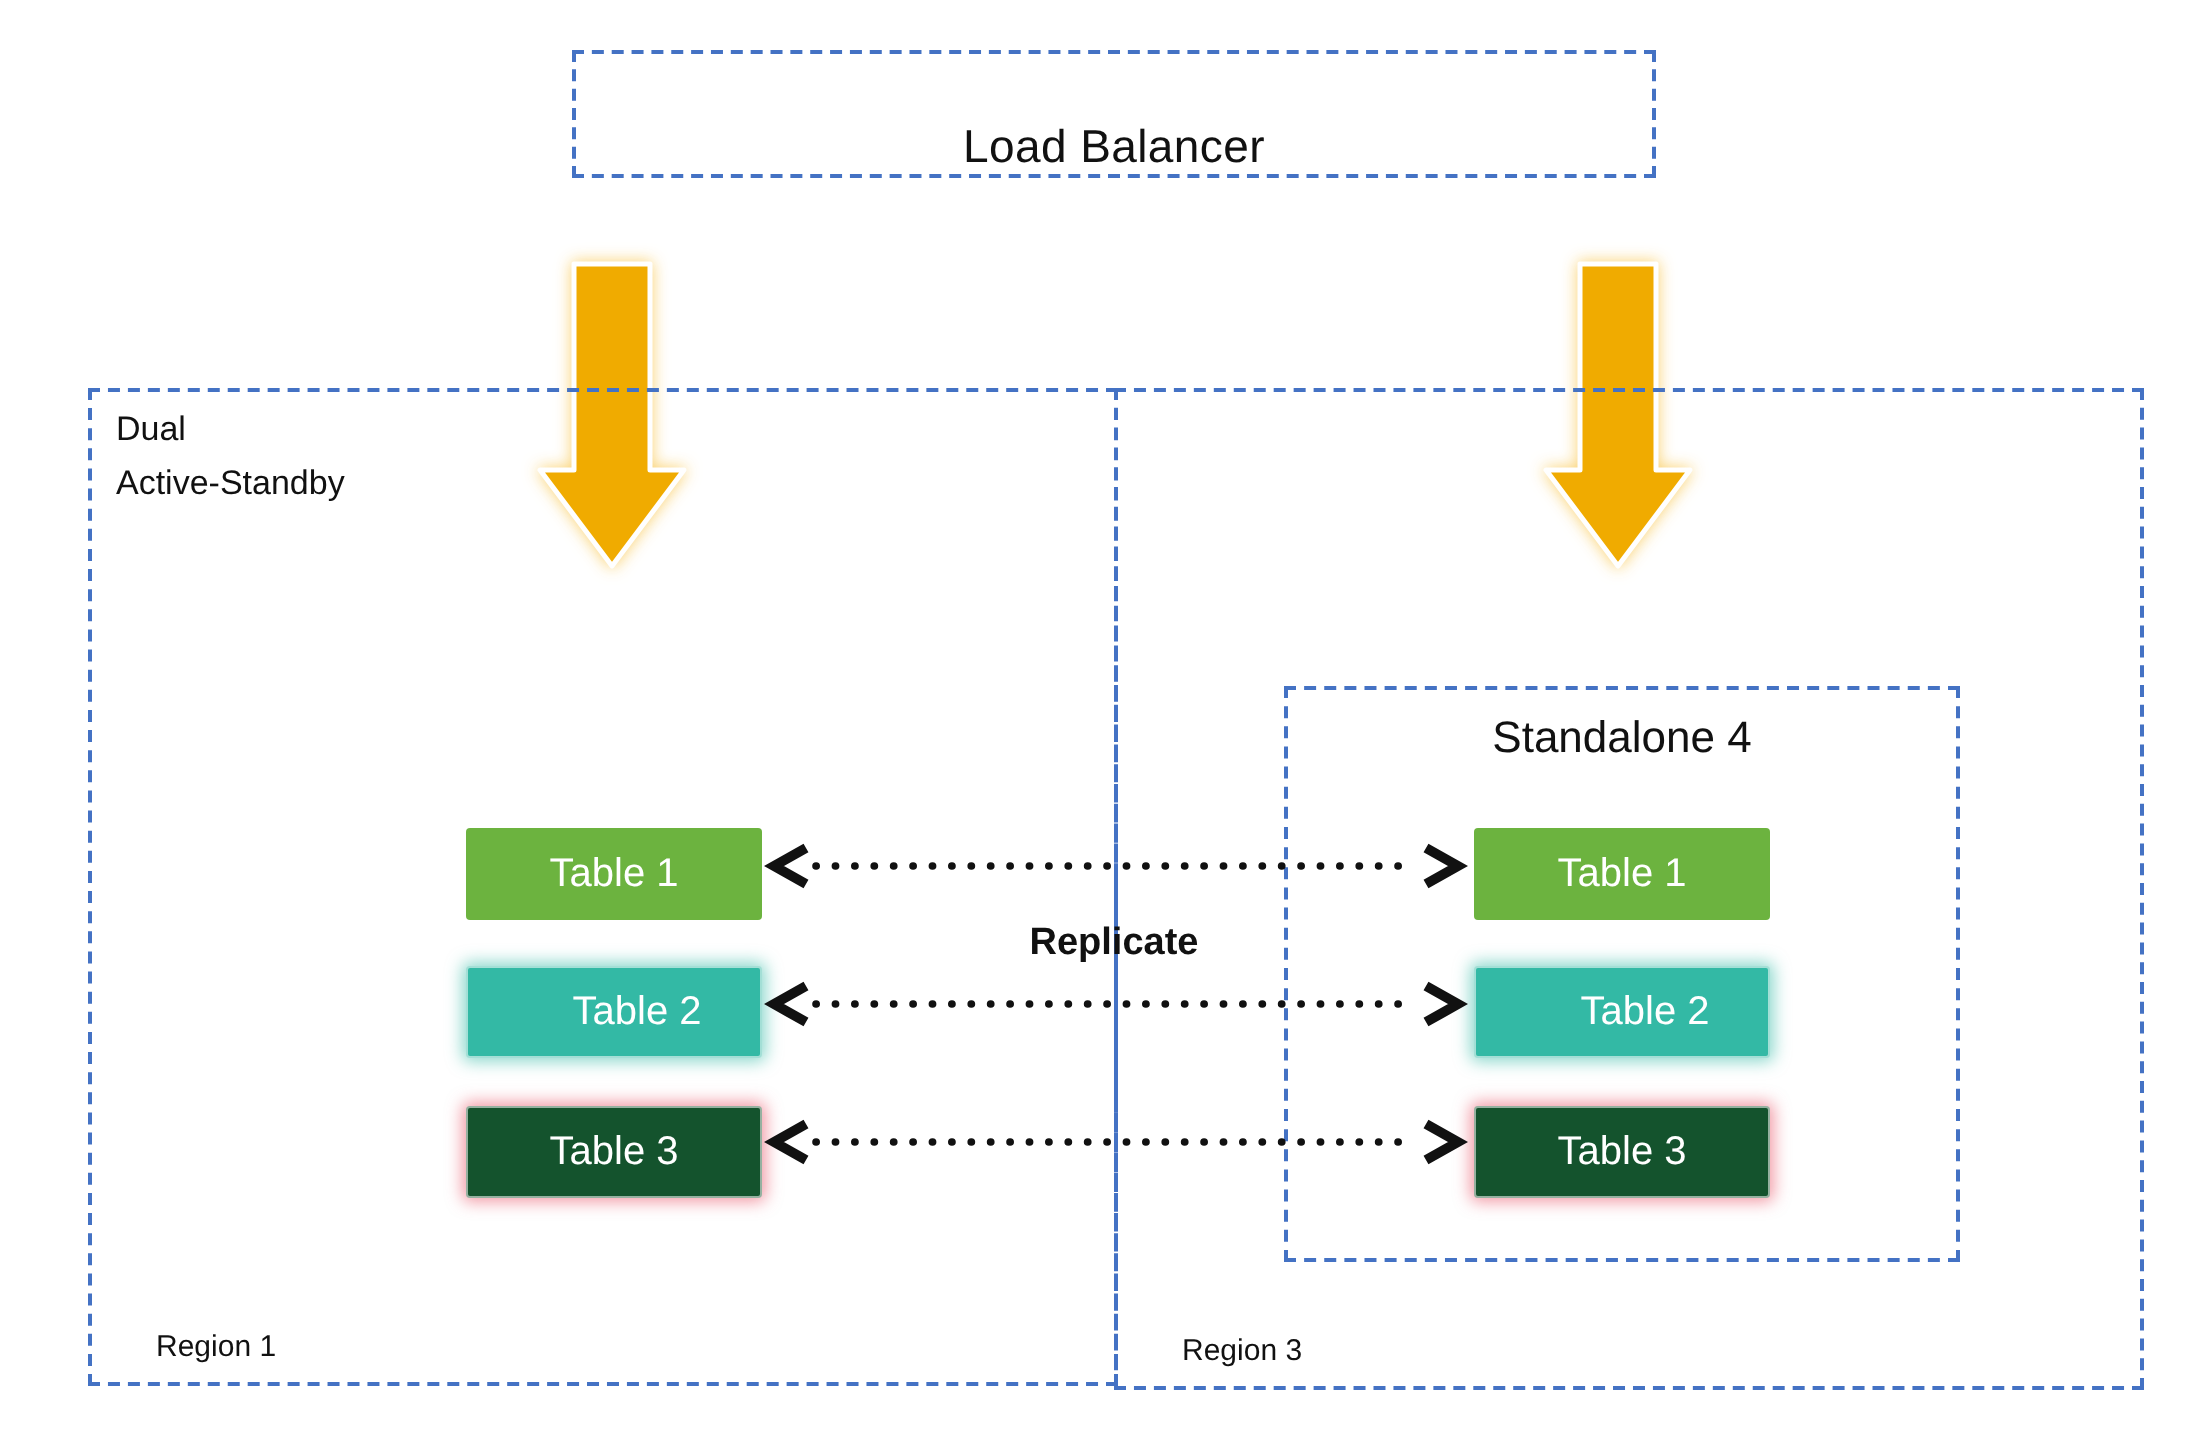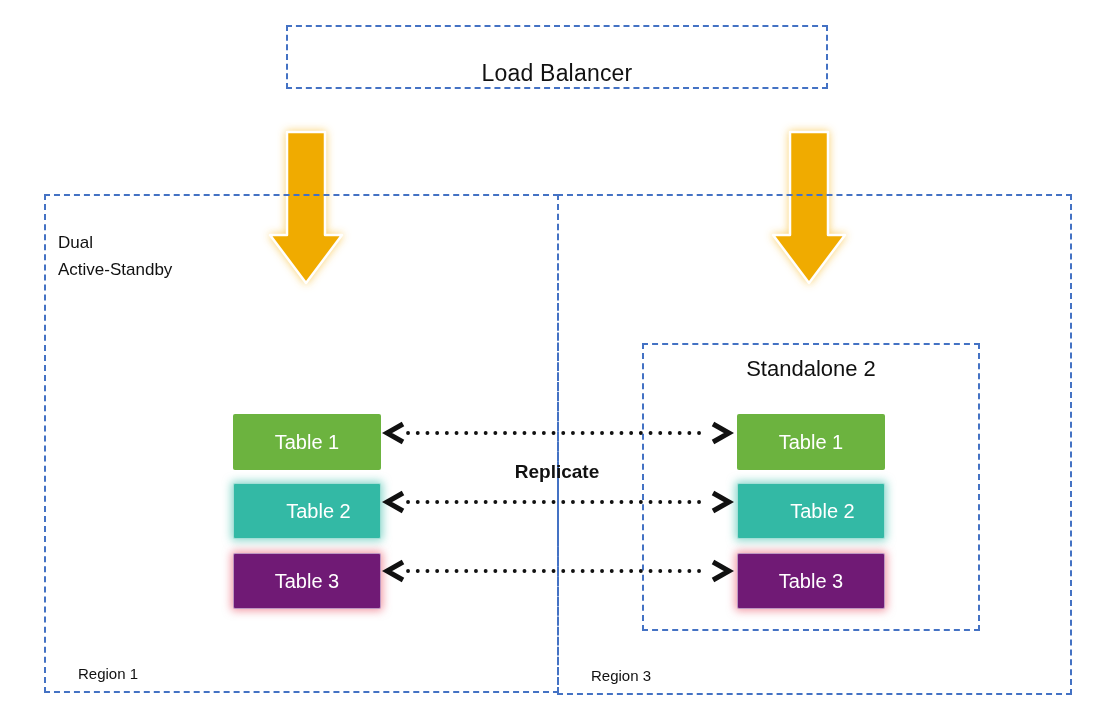--- a/index.html
+++ b/index.html
@@ -9,36 +9,36 @@
   }
   
   .lb-box{
     position:absolute;left:286px;top:25px;width:538px;height:60px;
     border:2px dashed #4472c4;display:flex;align-items:flex-end;justify-content:center;
     font-size:23px;letter-spacing:.2px;
   }
   .region{position:absolute;border:2px dashed #4472c4;}
   .region-1{left:44px;top:194px;width:511px;height:495px;}
   .region-2{left:557px;top:194px;width:511px;height:497px;}
-  .cluster-label{position:absolute;left:12px;top:5px;font-size:17px;line-height:27px;margin-top:28px;}
+  .cluster-label{position:absolute;left:12px;top:5px;font-size:17px;line-height:27px;}
   .region-label{position:absolute;left:32px;bottom:9px;font-size:15px;}
   .standalone{position:absolute;border:2px dashed #4472c4;}
   .standalone-1{left:138px;top:342px;width:334px;height:284px;}
   .standalone-2{left:642px;top:343px;width:334px;height:284px;}
   .standalone-title{text-align:center;margin-top:11px;font-size:22px;}
   
   .table-chip{
-    position:absolute;width:148px;height:56px;box-sizing:border-box;
+    position:absolute;width:148px;height:46px;box-sizing:border-box;
     display:flex;align-items:center;justify-content:center;
     color:#fff;font-size:20px;border-radius:2px;
   }
   .t-green{background:#6cb33f;}
   .t-teal{background:#33b9a5;border:1px solid rgba(255,255,255,.55);
           box-shadow:0 0 8px 2px rgba(51,185,165,.55);padding-left:23px;}
-  .t-red{background:#701a75;border:1px solid rgba(255,255,255,.55);
+  .t-red{background:#14532d;border:1px solid rgba(255,255,255,.55);
          box-shadow:0 0 8px 2px rgba(232,74,95,.55);}
   .lt1{left:233px;top:414px;}
   .lt2{left:233px;top:483px;}
   .lt3{left:233px;top:553px;}
   .rt1{left:737px;top:414px;}
   .rt2{left:737px;top:483px;}
   .rt3{left:737px;top:553px;}
   
   .big-arrow{position:absolute;filter:drop-shadow(0 0 4px rgba(250,205,100,.95));}
   .ba-left{left:266px;top:130px;}
@@ -76,21 +76,21 @@
     </div>
     <div class="region-label">Region 1</div>
   </div>
 
   <div class="region region-2">
     <div class="region-label">Region 3</div>
   </div>
 
 
   <div class="standalone standalone-2">
-    <div class="standalone-title">Standalone 2</div>
+    <div class="standalone-title">Standalone 4</div>
   </div>
 
   <div class="table-chip t-green lt1">Table 1</div>
   <div class="table-chip t-teal lt2">Table 2</div>
   <div class="table-chip t-red lt3">Table 3</div>
 
   <div class="table-chip t-green rt1">Table 1</div>
   <div class="table-chip t-teal rt2">Table 2</div>
   <div class="table-chip t-red rt3">Table 3</div>
 

